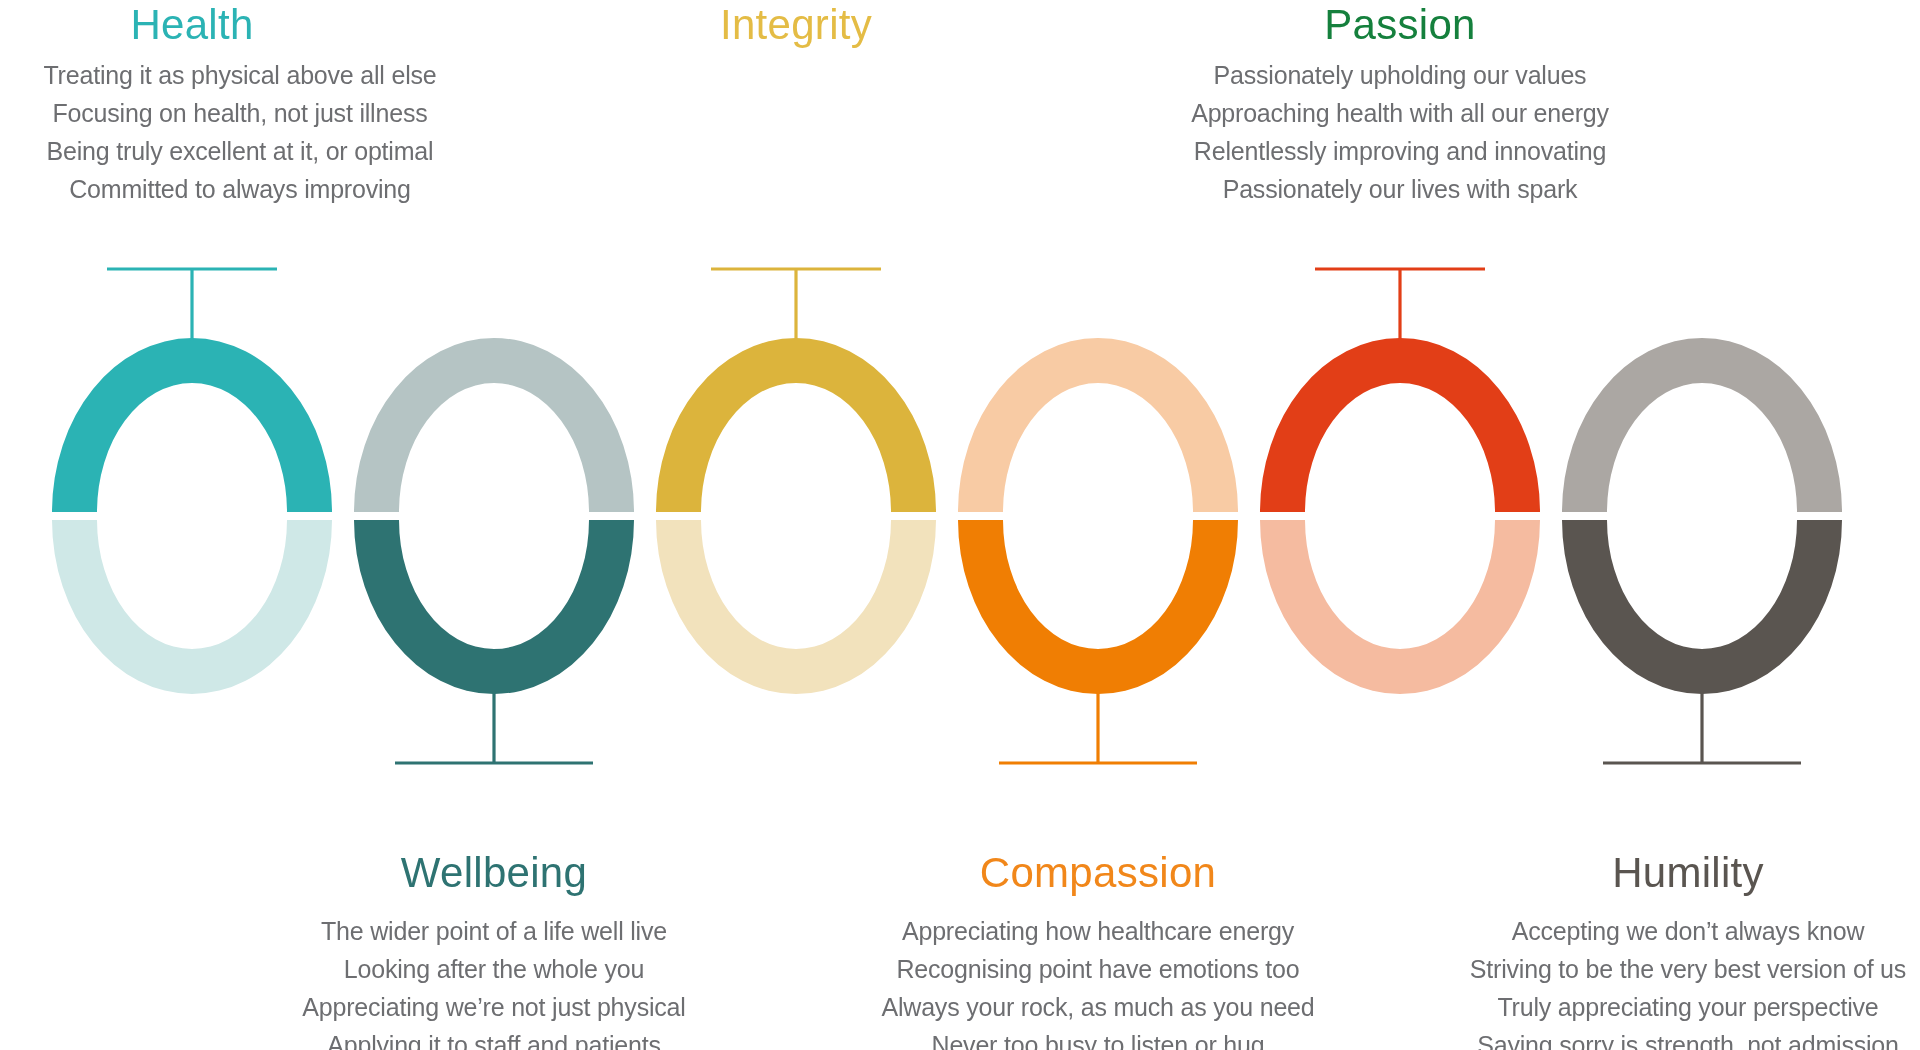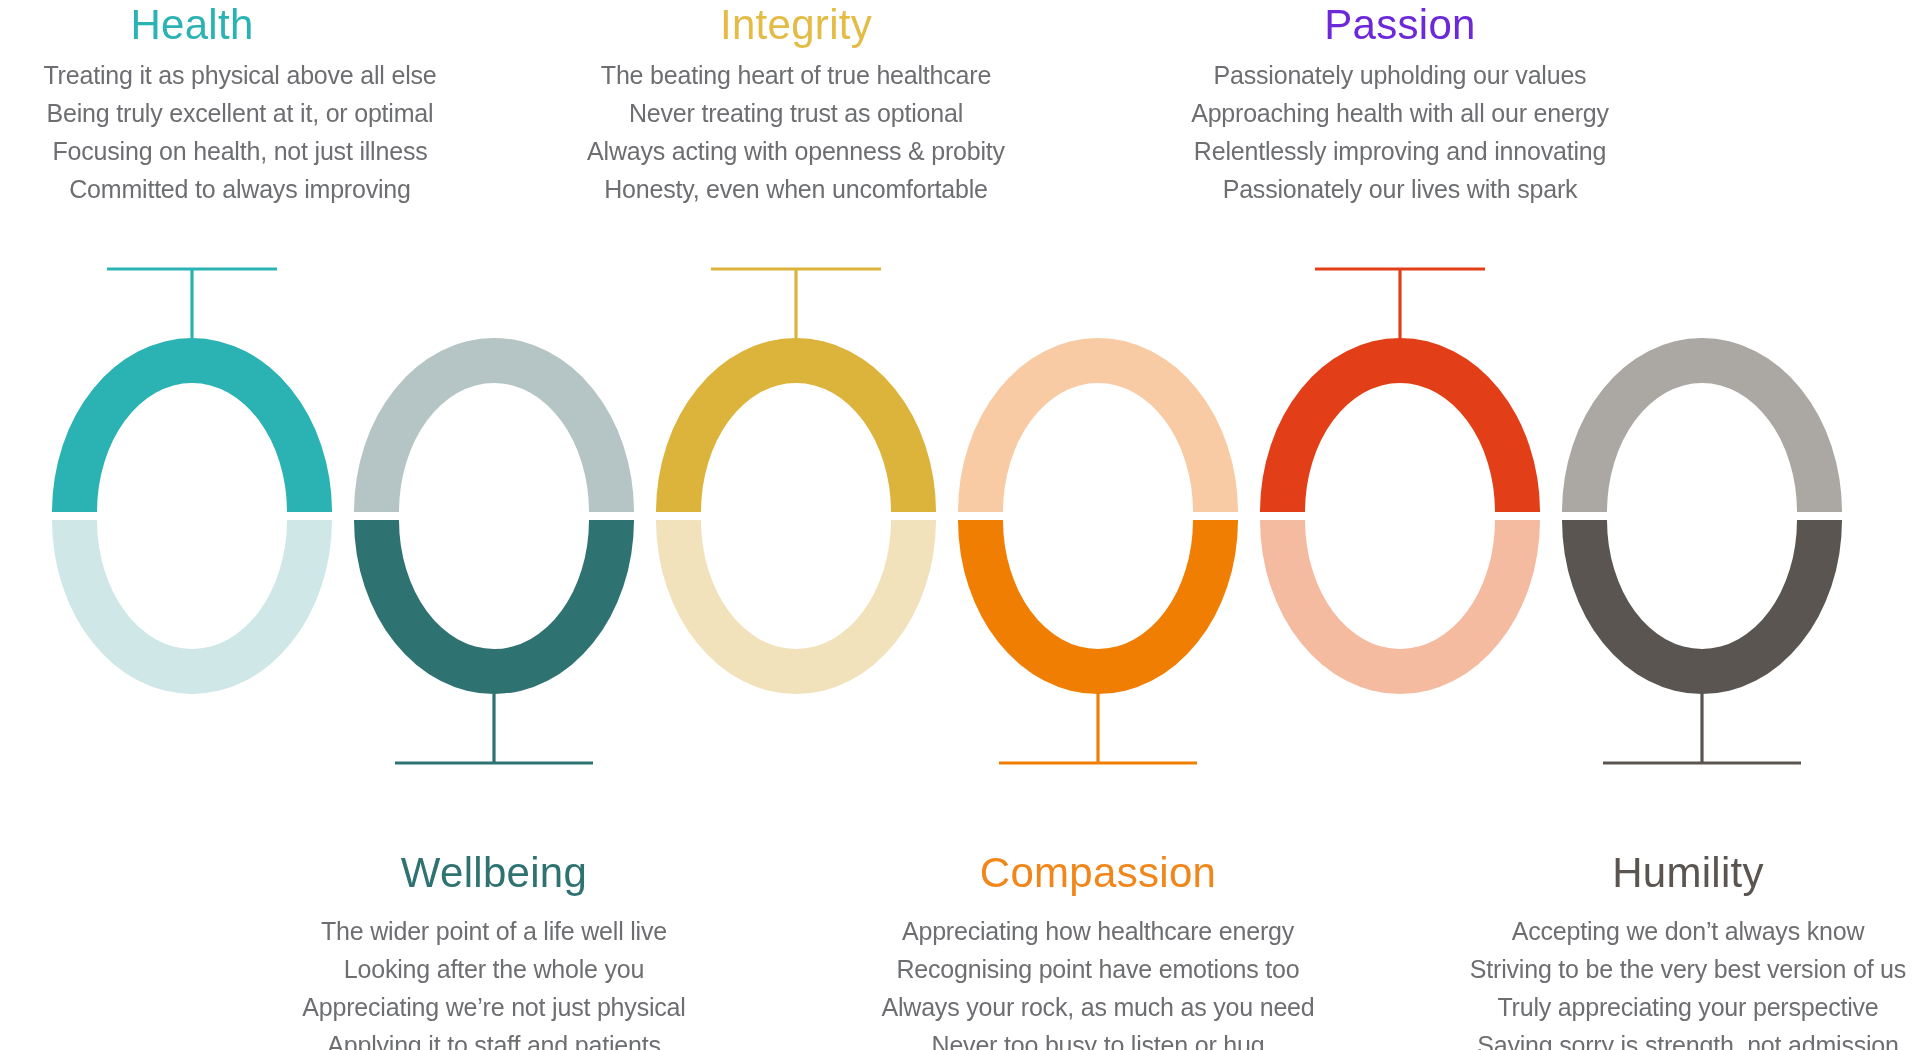--- a/index.html
+++ b/index.html
@@ -68,38 +68,32 @@
       <line x1="1315" y1="269" x2="1485" y2="269" stroke="#e23e17" stroke-width="3.2"></line>
       <line x1="1400" y1="269" x2="1400" y2="341" stroke="#e23e17" stroke-width="3.2"></line>
       <line x1="1702" y1="691" x2="1702" y2="763" stroke="#5a5550" stroke-width="3.2"></line>
       <line x1="1603" y1="763" x2="1801" y2="763" stroke="#5a5550" stroke-width="3.2"></line>
     </svg>
 
   <div class="col top" style="--cx:192px">
     <h2 class="title" style="color: rgb(43, 179, 180);">Health</h2>
     <div class="body shift-right" style="color: rgb(109, 110, 113);">
       <div class="line">Treating it as physical above all else</div>
+      <div class="line">Focusing on health, not just illness</div>
       <div class="line">Being truly excellent at it, or optimal</div>
-      <div class="line">Focusing on health, not just illness</div>
       <div class="line">Committed to always improving</div>
     </div>
   </div>
 
   <div class="col top" style="--cx:796px">
     <h2 class="title" style="color: rgb(228, 188, 69);">Integrity</h2>
-    <div class="body" style="color: rgb(109, 110, 113);">
-      <div class="line">The beating heart of true healthcare</div>
-      <div class="line">Never treating trust as optional</div>
-      <div class="line">Always acting with openness &amp; probity</div>
-      <div class="line">Honesty, even when uncomfortable</div>
-    </div>
   </div>
 
   <div class="col top" style="--cx:1400px">
-    <h2 class="title" style="color: #6d28d9;">Passion</h2>
+    <h2 class="title" style="color: #15803d;">Passion</h2>
     <div class="body" style="color: rgb(109, 110, 113);">
       <div class="line">Passionately upholding our values</div>
       <div class="line">Approaching health with all our energy</div>
       <div class="line">Relentlessly improving and innovating</div>
       <div class="line">Passionately our lives with spark</div>
     </div>
   </div>
 
   <div class="col bottom" style="--cx:494px">
     <h2 class="title" style="color: rgb(46, 115, 114);">Wellbeing</h2>

